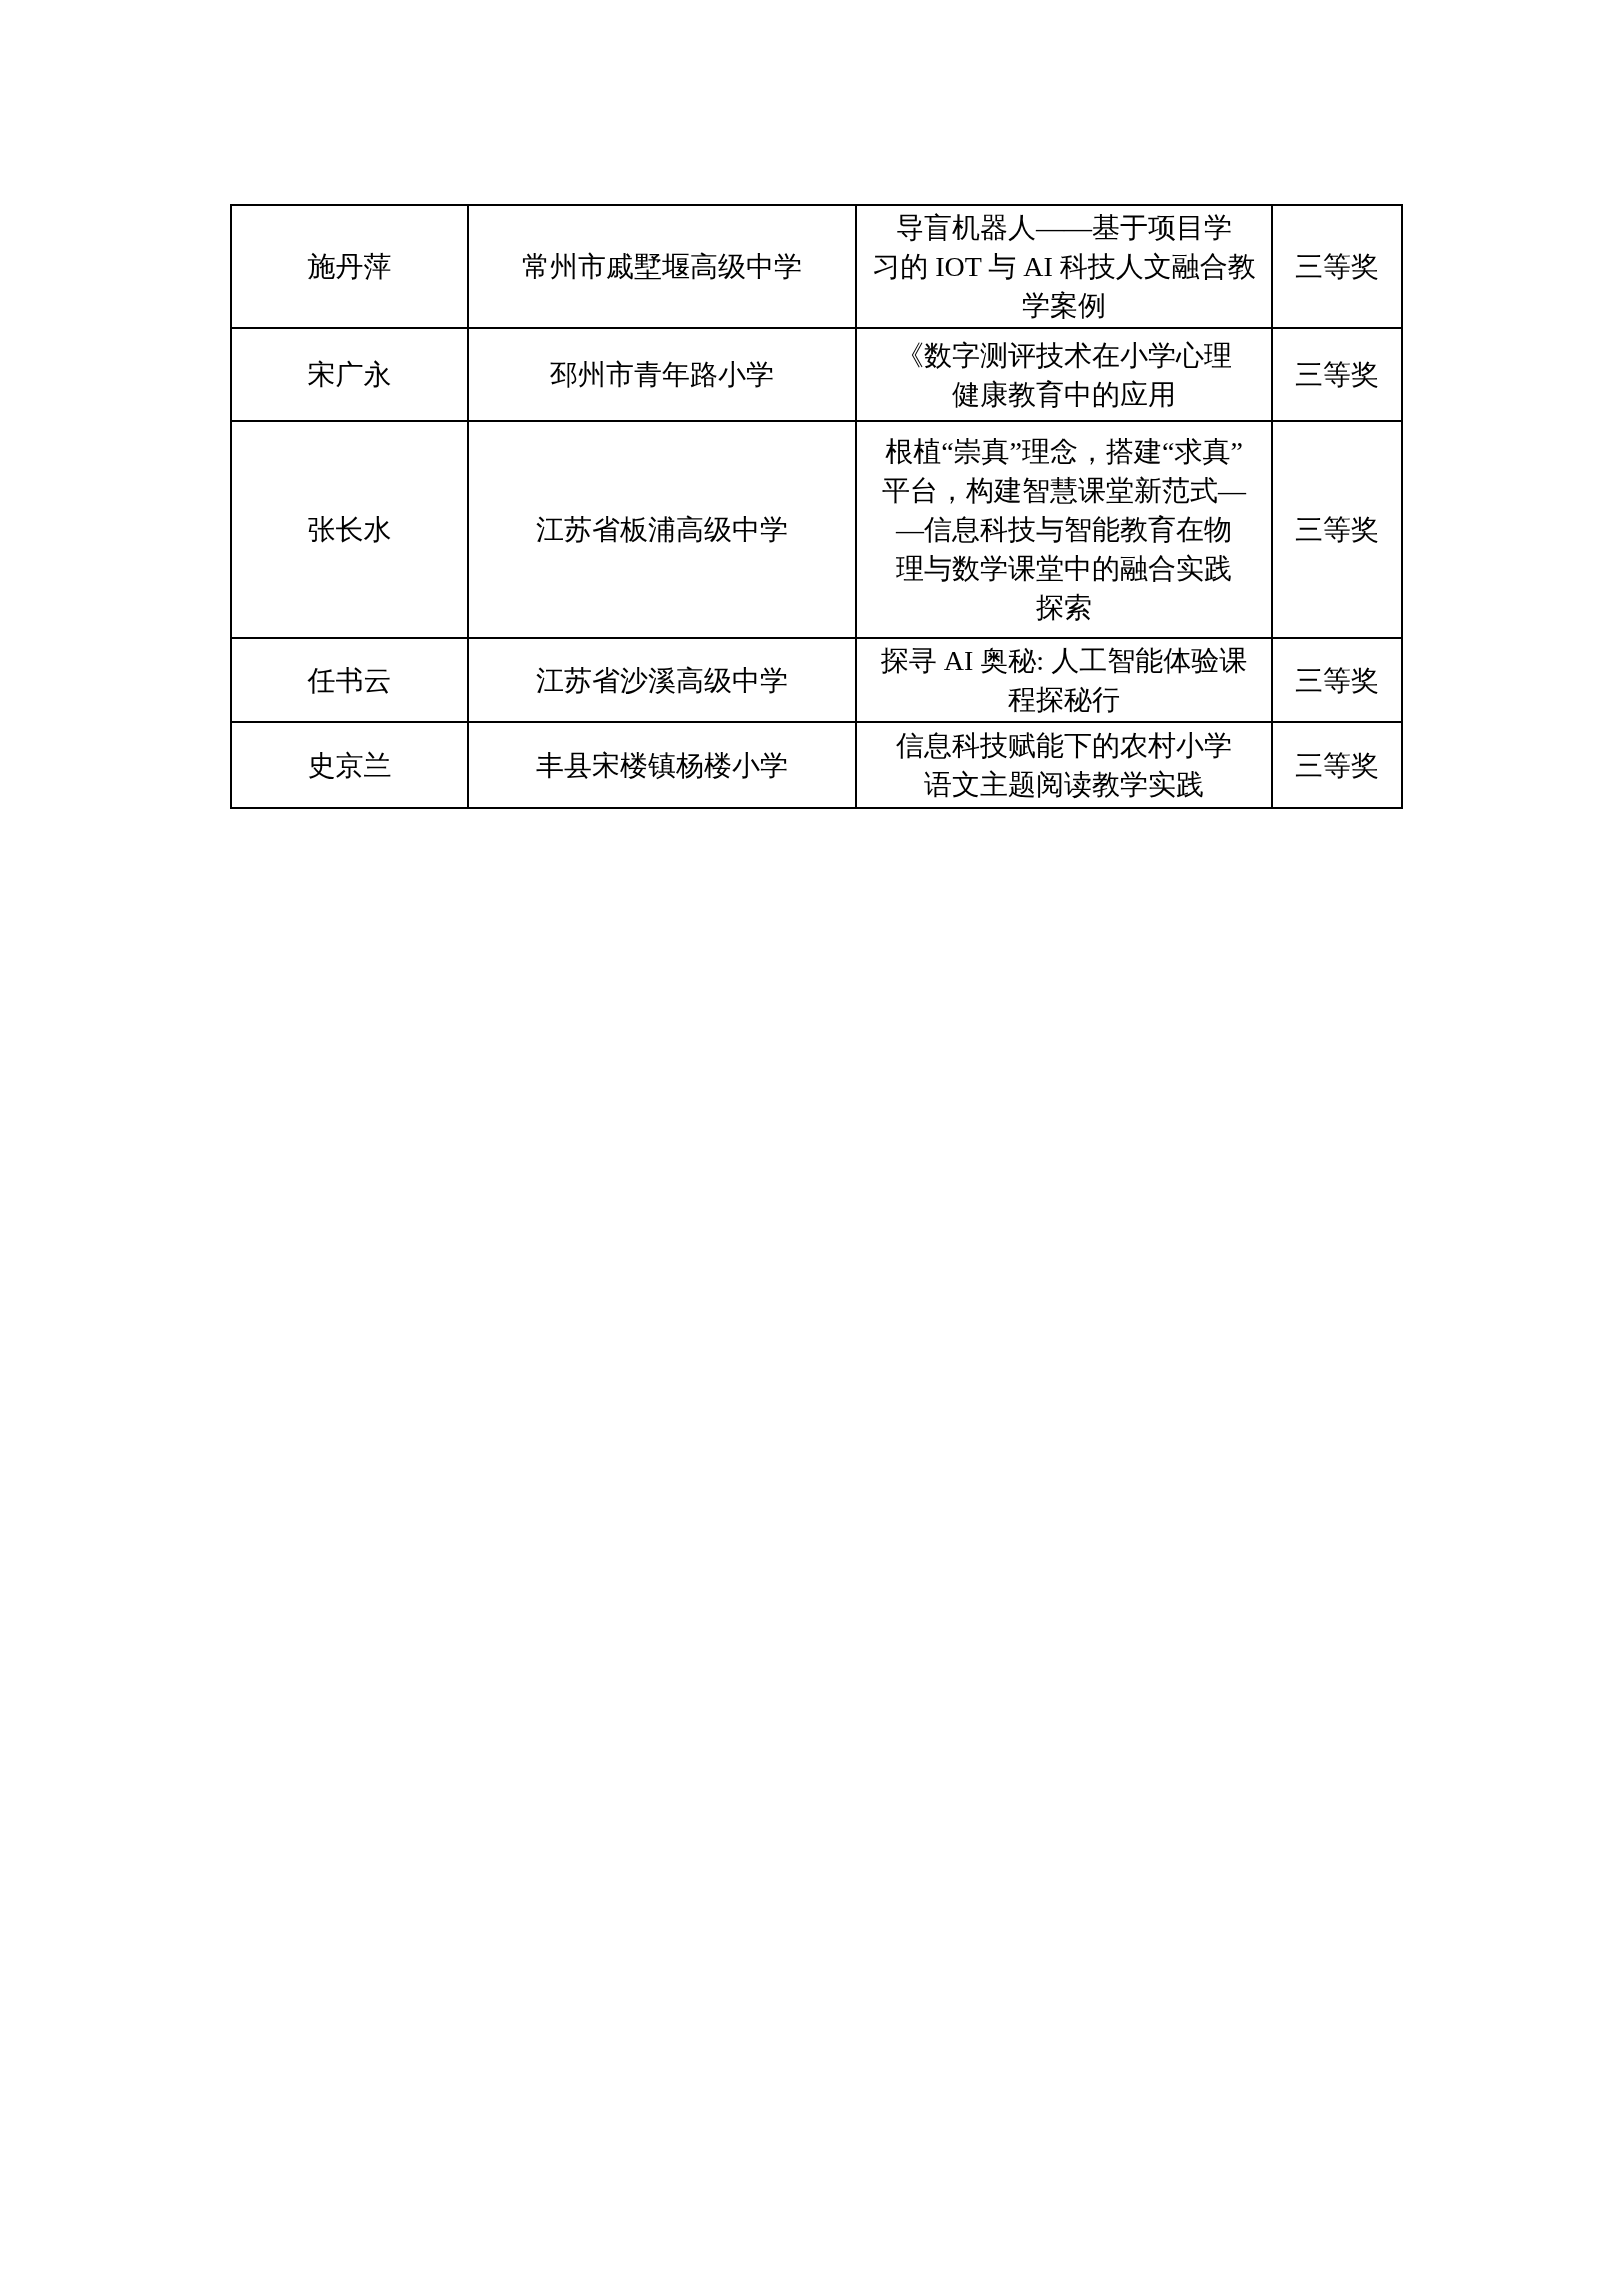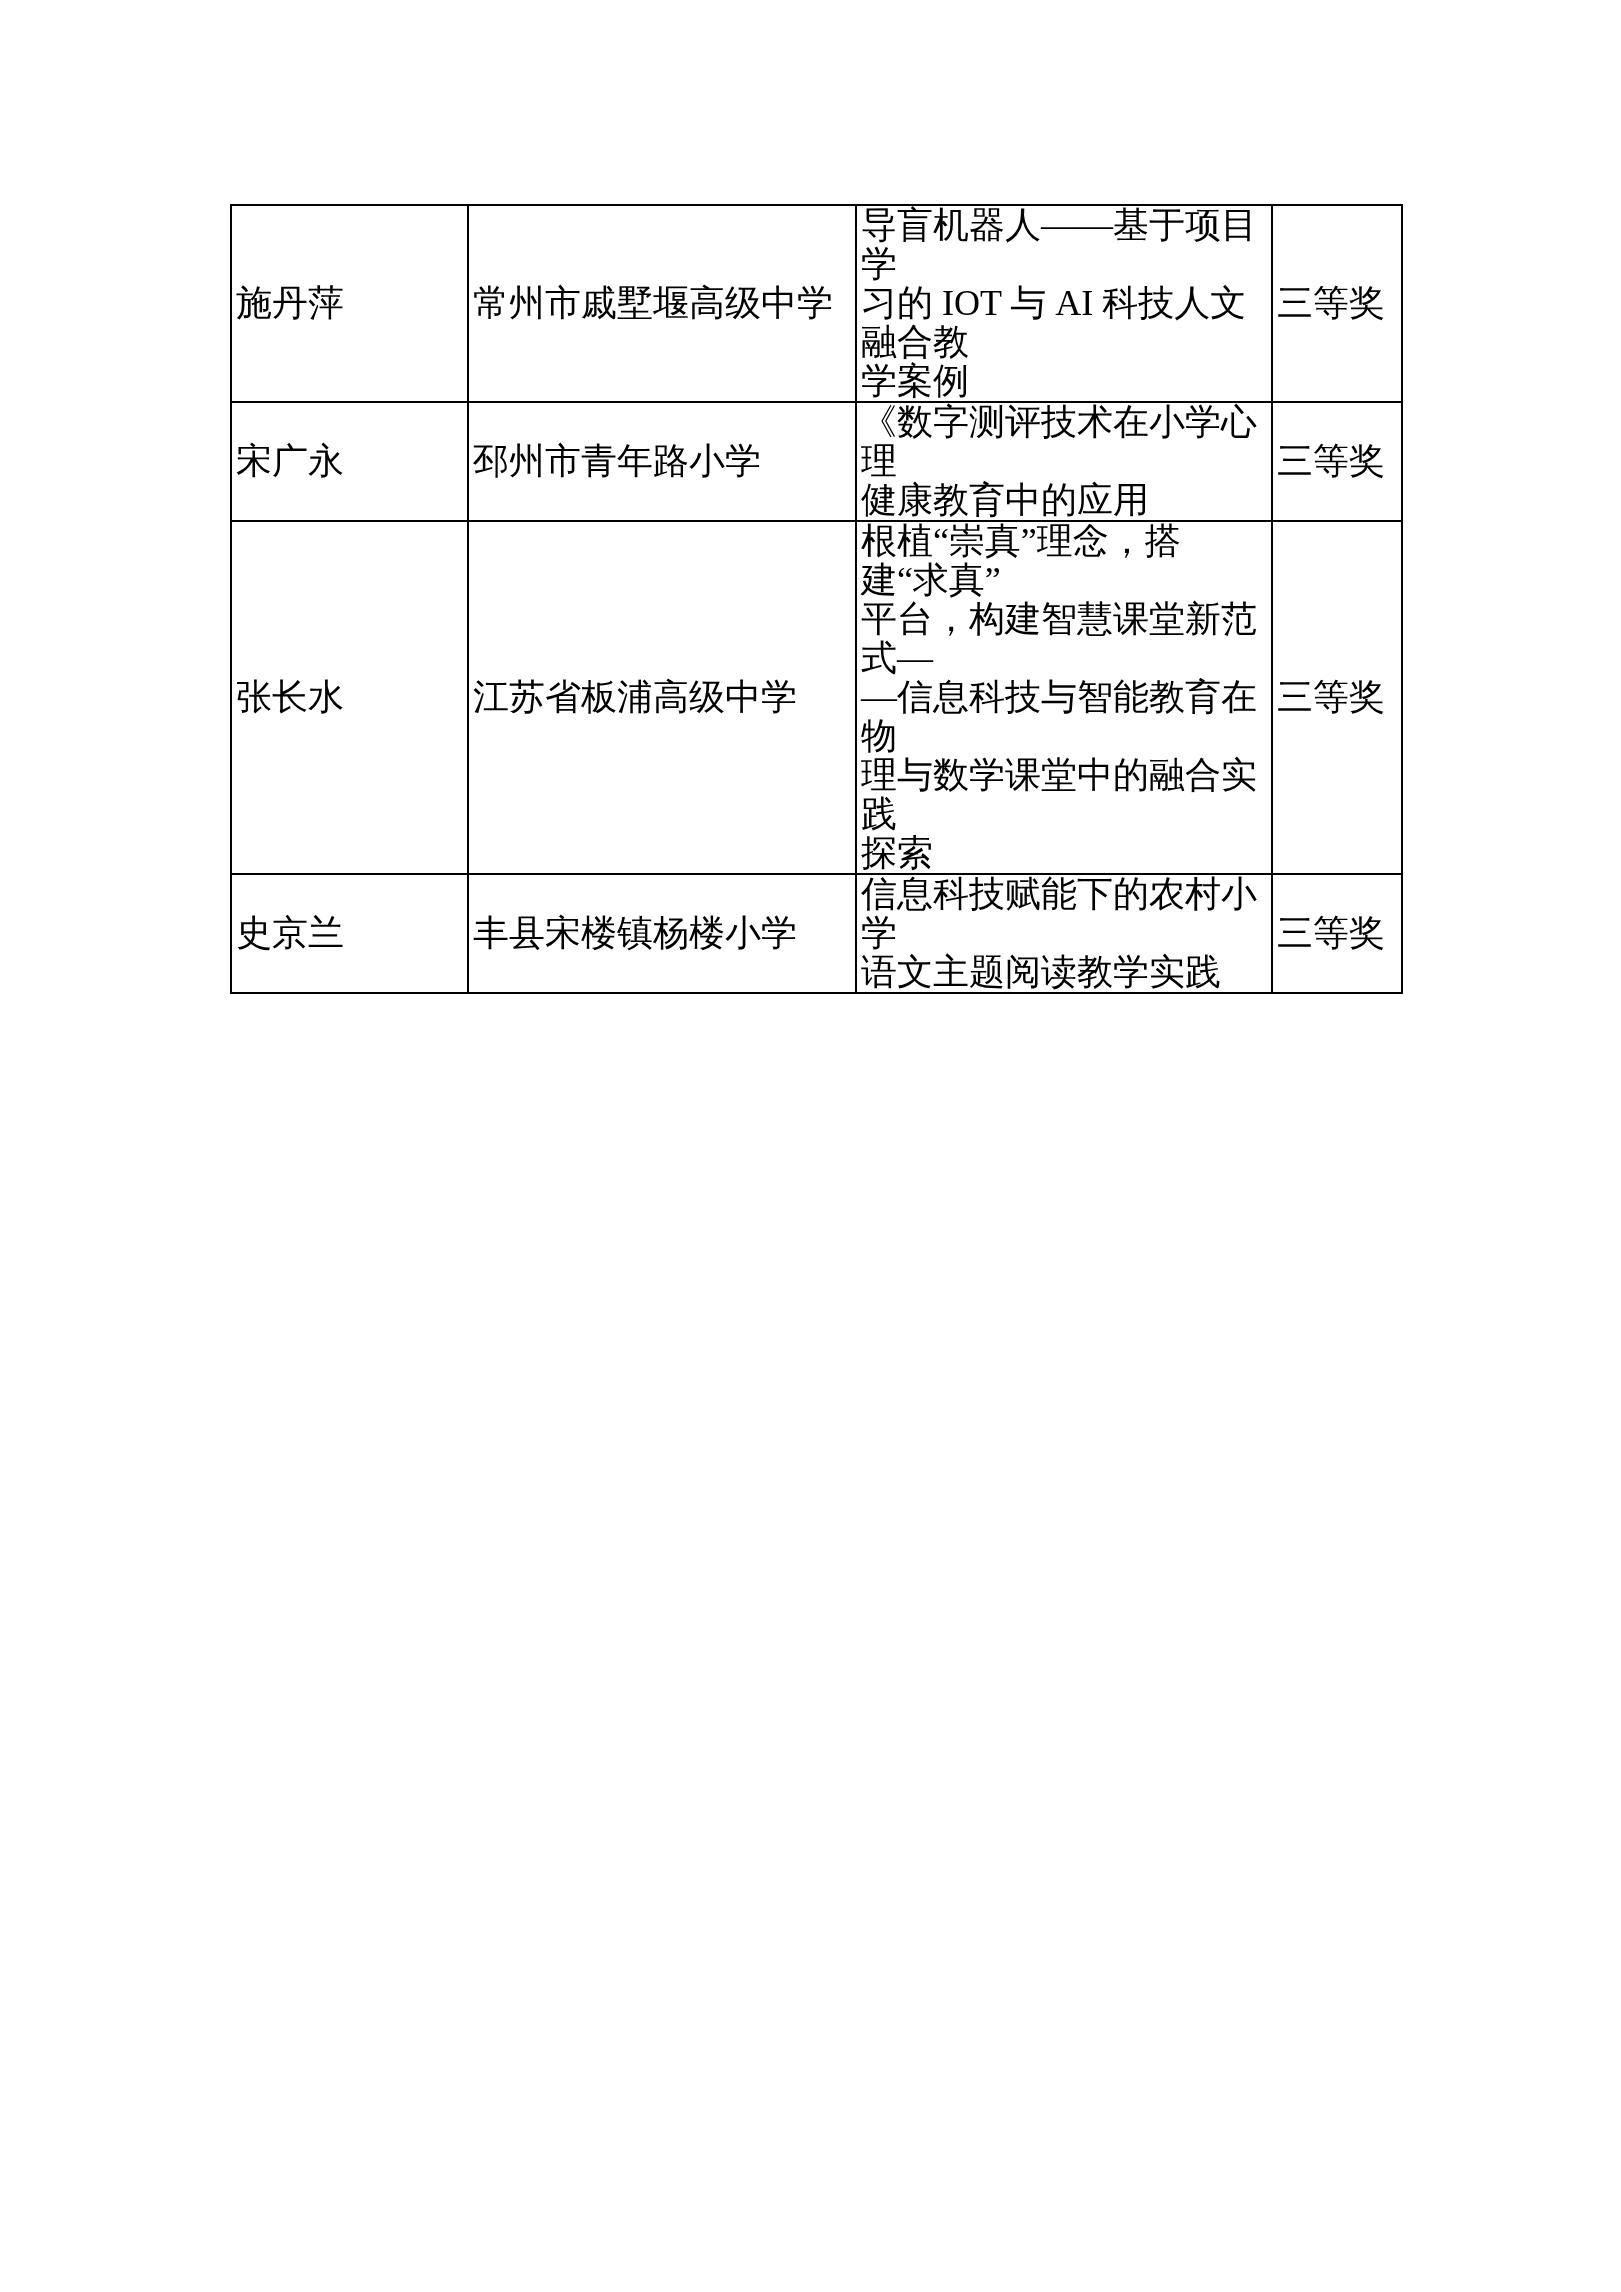--- a/index.html
+++ b/index.html
@@ -23,22 +23,23 @@
     border-collapse: collapse;
     table-layout: fixed;
     border: 2px solid #000000;
   }
   .col-name   { width: 237px; }
   .col-school { width: 388px; }
   .col-title  { width: 416px; }
   .col-award  { width: 130px; }
   table.awards-table td {
     border: 2px solid #000000;
+    text-align: center;
     vertical-align: middle;
-    font-size: 36px;
+    font-size: 28px;
     line-height: 39px;
     white-space: pre-line;
     padding: 0 3.9px;
     overflow: hidden;
   }
   tr.r0 { height: 123px; }
   tr.r1 { height: 93px; }
   tr.r2 { height: 84px; }
   tr.r3 { height: 217px; }
   tr.r4 { height: 84px; }
@@ -76,20 +77,27 @@
       <tr class="r3 thick-bottom">
         <td>张长水</td>
         <td>江苏省板浦高级中学</td>
         <td>根植“崇真”理念，搭建“求真”
 平台，构建智慧课堂新范式—
 —信息科技与智能教育在物
 理与数学课堂中的融合实践
 探索</td>
         <td>三等奖</td>
       </tr>
+      <tr class="r4 thick-bottom">
+        <td>任书云</td>
+        <td>江苏省沙溪高级中学</td>
+        <td>探寻 AI 奥秘: 人工智能体验课
+程探秘行</td>
+        <td>三等奖</td>
+      </tr>
       <tr class="r5">
         <td>史京兰</td>
         <td>丰县宋楼镇杨楼小学</td>
         <td>信息科技赋能下的农村小学
 语文主题阅读教学实践</td>
         <td>三等奖</td>
       </tr>
     </tbody>
   </table>
 </div>

